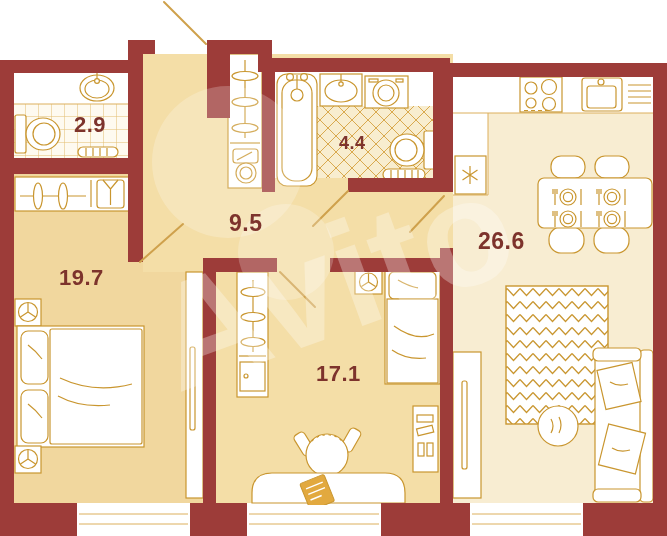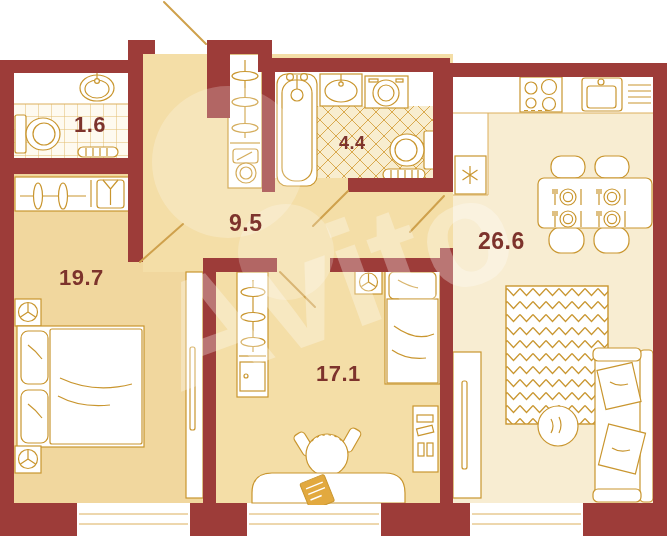--- a/index.html
+++ b/index.html
@@ -328,19 +328,19 @@
       <rect class="white" x="470" y="505" width="113" height="31"></rect>
       <path class="lnt" d="M472 514 H581 M472 524 H581"></path>
     </g>
   </g>
 </svg>
 
 <div class="wm-circle c1"></div>
 <div class="wm-circle c2"></div>
 <div class="watermark">Avito</div>
 
-<div class="room-label" style="left:74px;top:114px;font-size:22px">1.6</div>
+<div class="room-label" style="left:74px;top:114px;font-size:22px">2.9</div>
 <div class="room-label" style="left:339px;top:134px;font-size:18px">4.4</div>
 <div class="room-label" style="left:229px;top:212px;font-size:23px">9.5</div>
 <div class="room-label" style="left:59px;top:267px;font-size:22px">19.7</div>
 <div class="room-label" style="left:478px;top:230px;font-size:23px">26.6</div>
 <div class="room-label" style="left:316px;top:363px;font-size:22px">17.1</div>
 </div>
 
 </body></html>

